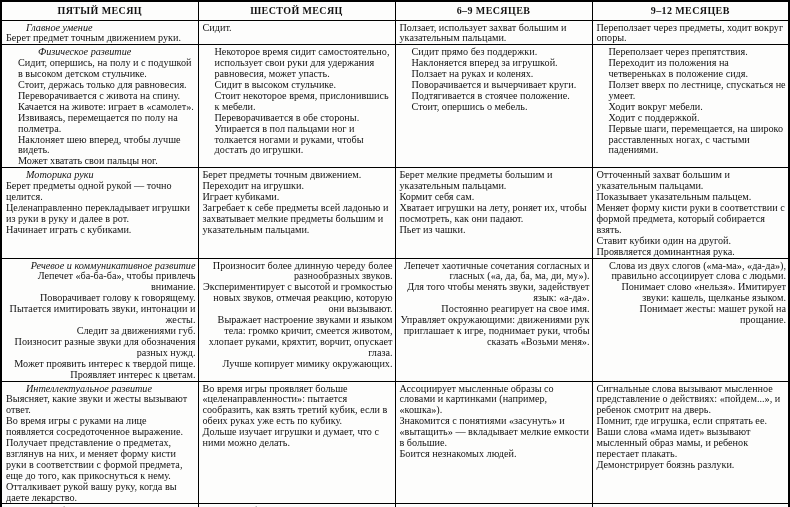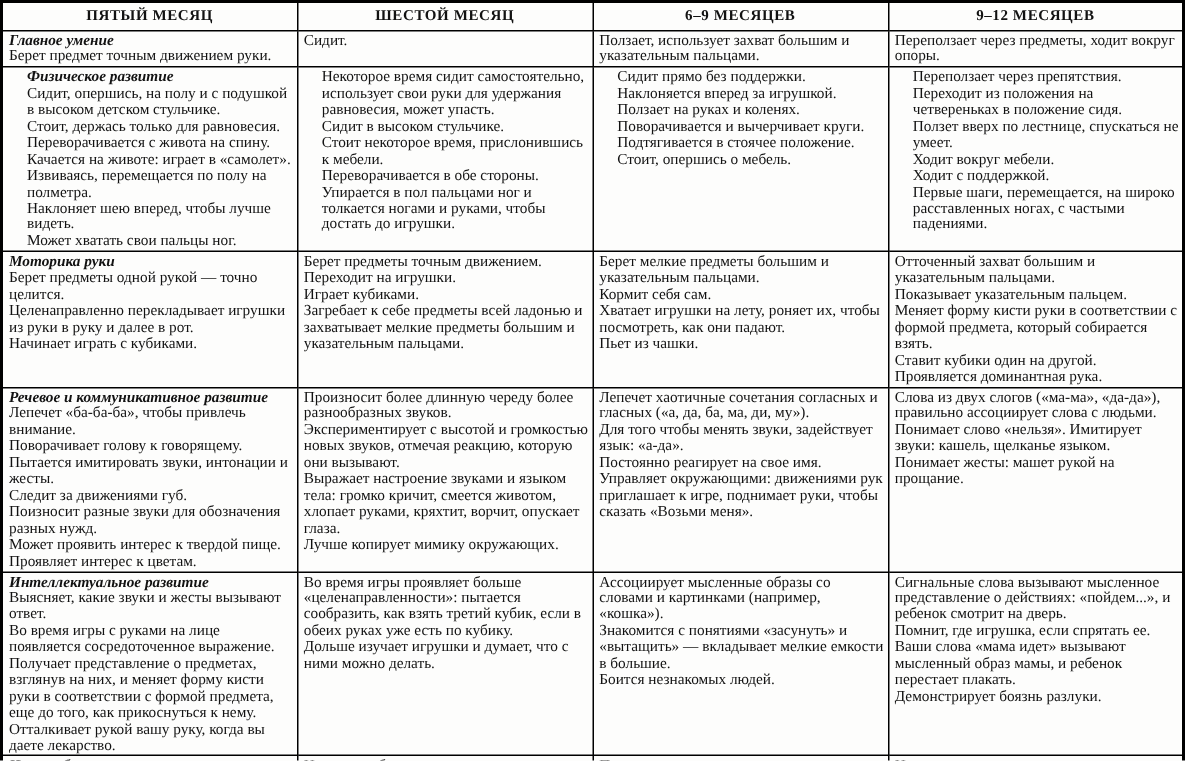--- a/index.html
+++ b/index.html
@@ -31,29 +31,30 @@
     vertical-align: middle;
     letter-spacing: 0.4px;
     padding: 1px 2px;
   }
   .dev-table td {
     font-size: 10.2px;
     line-height: 10.9px;
     padding: 2px 2px 0 4px;
   }
   .section-label {
-    font-weight: bold;
+    font-weight: normal;
     font-style: italic;
+    margin-left: 20px;
   }
   .entry { margin: 0; }
   
   tr.row-main td       { height: 23px; }
   tr.row-physical td   { height: 96px; padding-left: 16px; }
   tr.row-motor td      { height: 76px; }
-  tr.row-speech td     { height: 108px; }
+  tr.row-speech td     { height: 108px; text-align: right; }
   tr.row-intellect td  { height: 110px; }
   tr.row-likes td      { height: 72px; }
 </style>
 </head>
 <body>
 
 <table class="dev-table">
   <colgroup>
     <col>
       <col>

